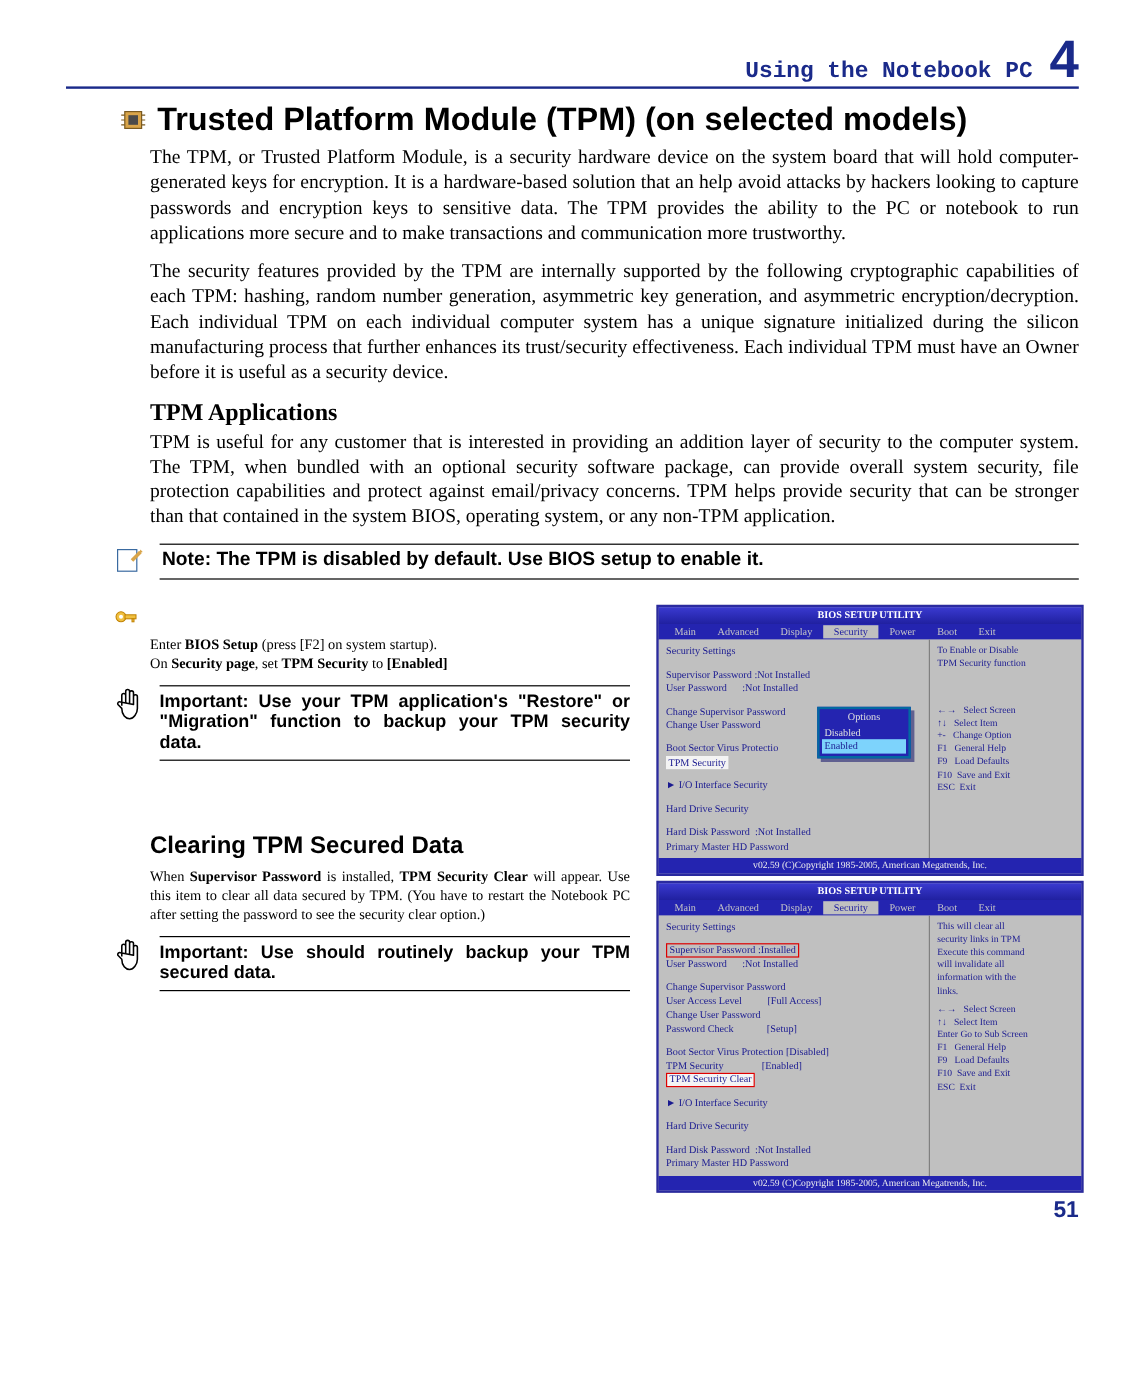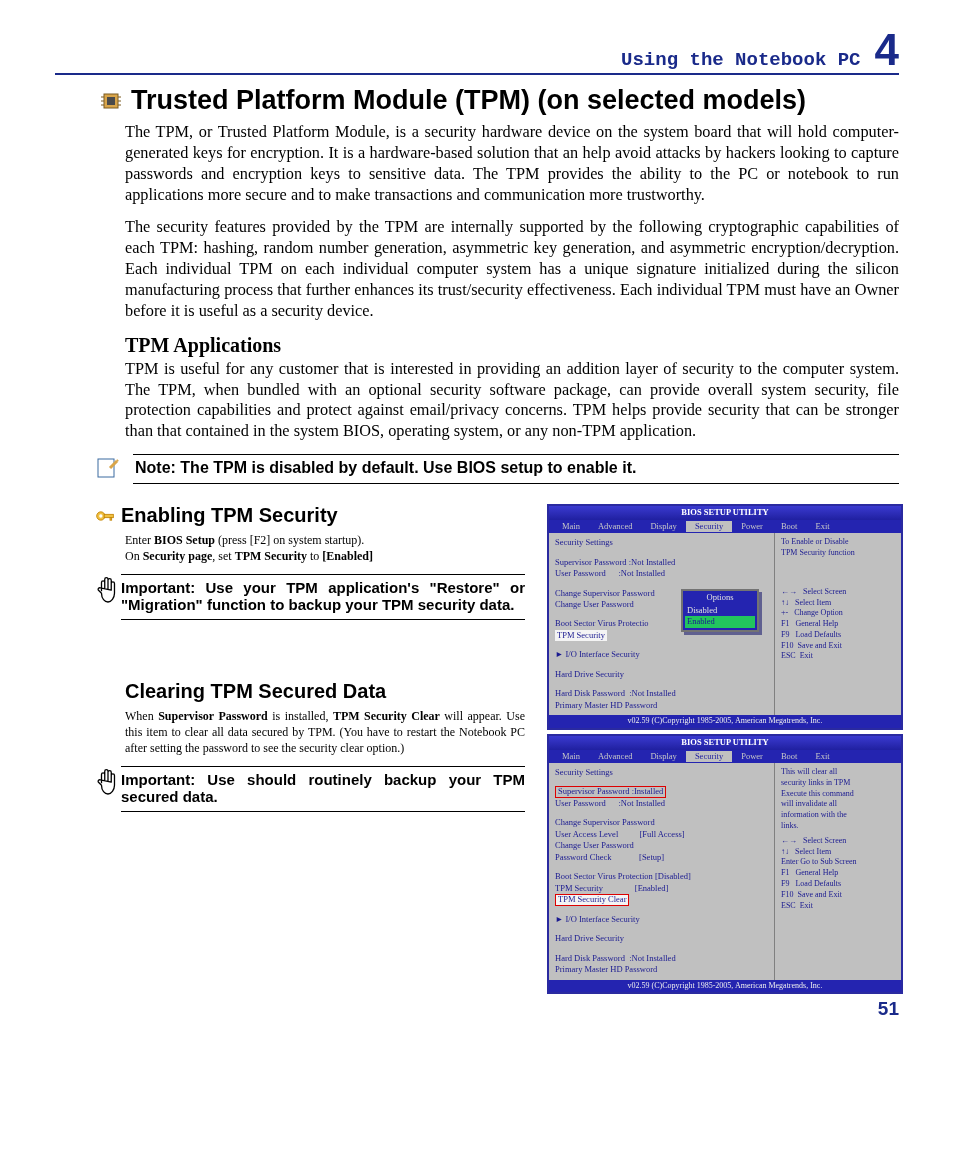--- a/index.html
+++ b/index.html
@@ -116,20 +116,21 @@
   }
   .sec-body {
     font-size: 12px;
     line-height: 1.3;
     text-align: justify;
     margin: 0 0 10px 30px;
   }
   .important-block {
     display: flex;
     align-items: flex-start;
+    gap: 12px;
     margin: 4px 0 4px 0;
   }
   .important-icon {
     width: 26px;
     flex: 0 0 26px;
     padding-top: 2px;
   }
   .important-content {
     flex: 1;
     font-family: Helvetica, Arial, sans-serif;
@@ -214,34 +215,34 @@
     background: #f4f4f4;
     border: 1px solid #d00;
     display: inline-block;
     padding: 0 2px;
     line-height: 1.1;
   }
   .bios-popup {
     position: absolute;
     left: 132px;
     top: 56px;
-    border: 2px solid #737373;
+    border: 2px solid #0369a1;
     background: #2424b0;
     color: #e0e0e0;
     padding: 1px 2px 2px 2px;
     box-shadow: 3px 3px 0 #606090;
     width: 70px;
   }
   .bios-popup-title {
     text-align: center;
     margin-bottom: 1px;
   }
   .bios-popup-item { padding: 0 2px; }
   .bios-popup-item.sel {
-    background: #22c55e;
+    background: #7dd3fc;
     color: #1a1a90;
   }
   .bios-help {
     font-size: 8px;
     white-space: pre;
   }
   .bios-keys {
     font-size: 8px;
     white-space: pre;
     margin-top: 28px;
@@ -306,21 +307,20 @@
 
       <div class="sec-title-row">
         <span class="sec-icon">
           <svg viewBox="0 0 24 24">
               <circle cx="7" cy="12" r="5" fill="#f0c040" stroke="#c08000"></circle>
               <circle cx="7" cy="12" r="2" fill="#fff"></circle>
               <rect x="11" y="10" width="11" height="4" fill="#f0c040" stroke="#c08000"></rect>
               <rect x="18" y="14" width="2" height="3" fill="#f0c040" stroke="#c08000"></rect>
             </svg>
         </span>
-        <div class="sec-title">Enabling TPM Security</div>
       </div>
       <p class="sec-body">
         <span>Enter </span><b>BIOS Setup</b><span> (press [F2] on system startup).</span><br>
         <span>On </span><b>Security page</b><span>, set </span><b>TPM Security</b><span> to </span><b>[Enabled]</b>
       </p>
       <div class="important-block">
         <span class="important-icon">
           <svg viewBox="0 0 24 28">
               <path d="M6 14 v-8 a1.5 1.5 0 013 0 v6 M9 12 v-9 a1.5 1.5 0 013 0 v9 M12 12 v-8 a1.5 1.5 0 013 0 v8 M15 13 v-6 a1.5 1.5 0 013 0 v9 c0 4-3 8-6 8s-6-3-6-8 l-3-3 a1.5 1.5 0 012-2 z" fill="none" stroke="#000" stroke-width="1.2" stroke-linejoin="round"></path>
             </svg>

